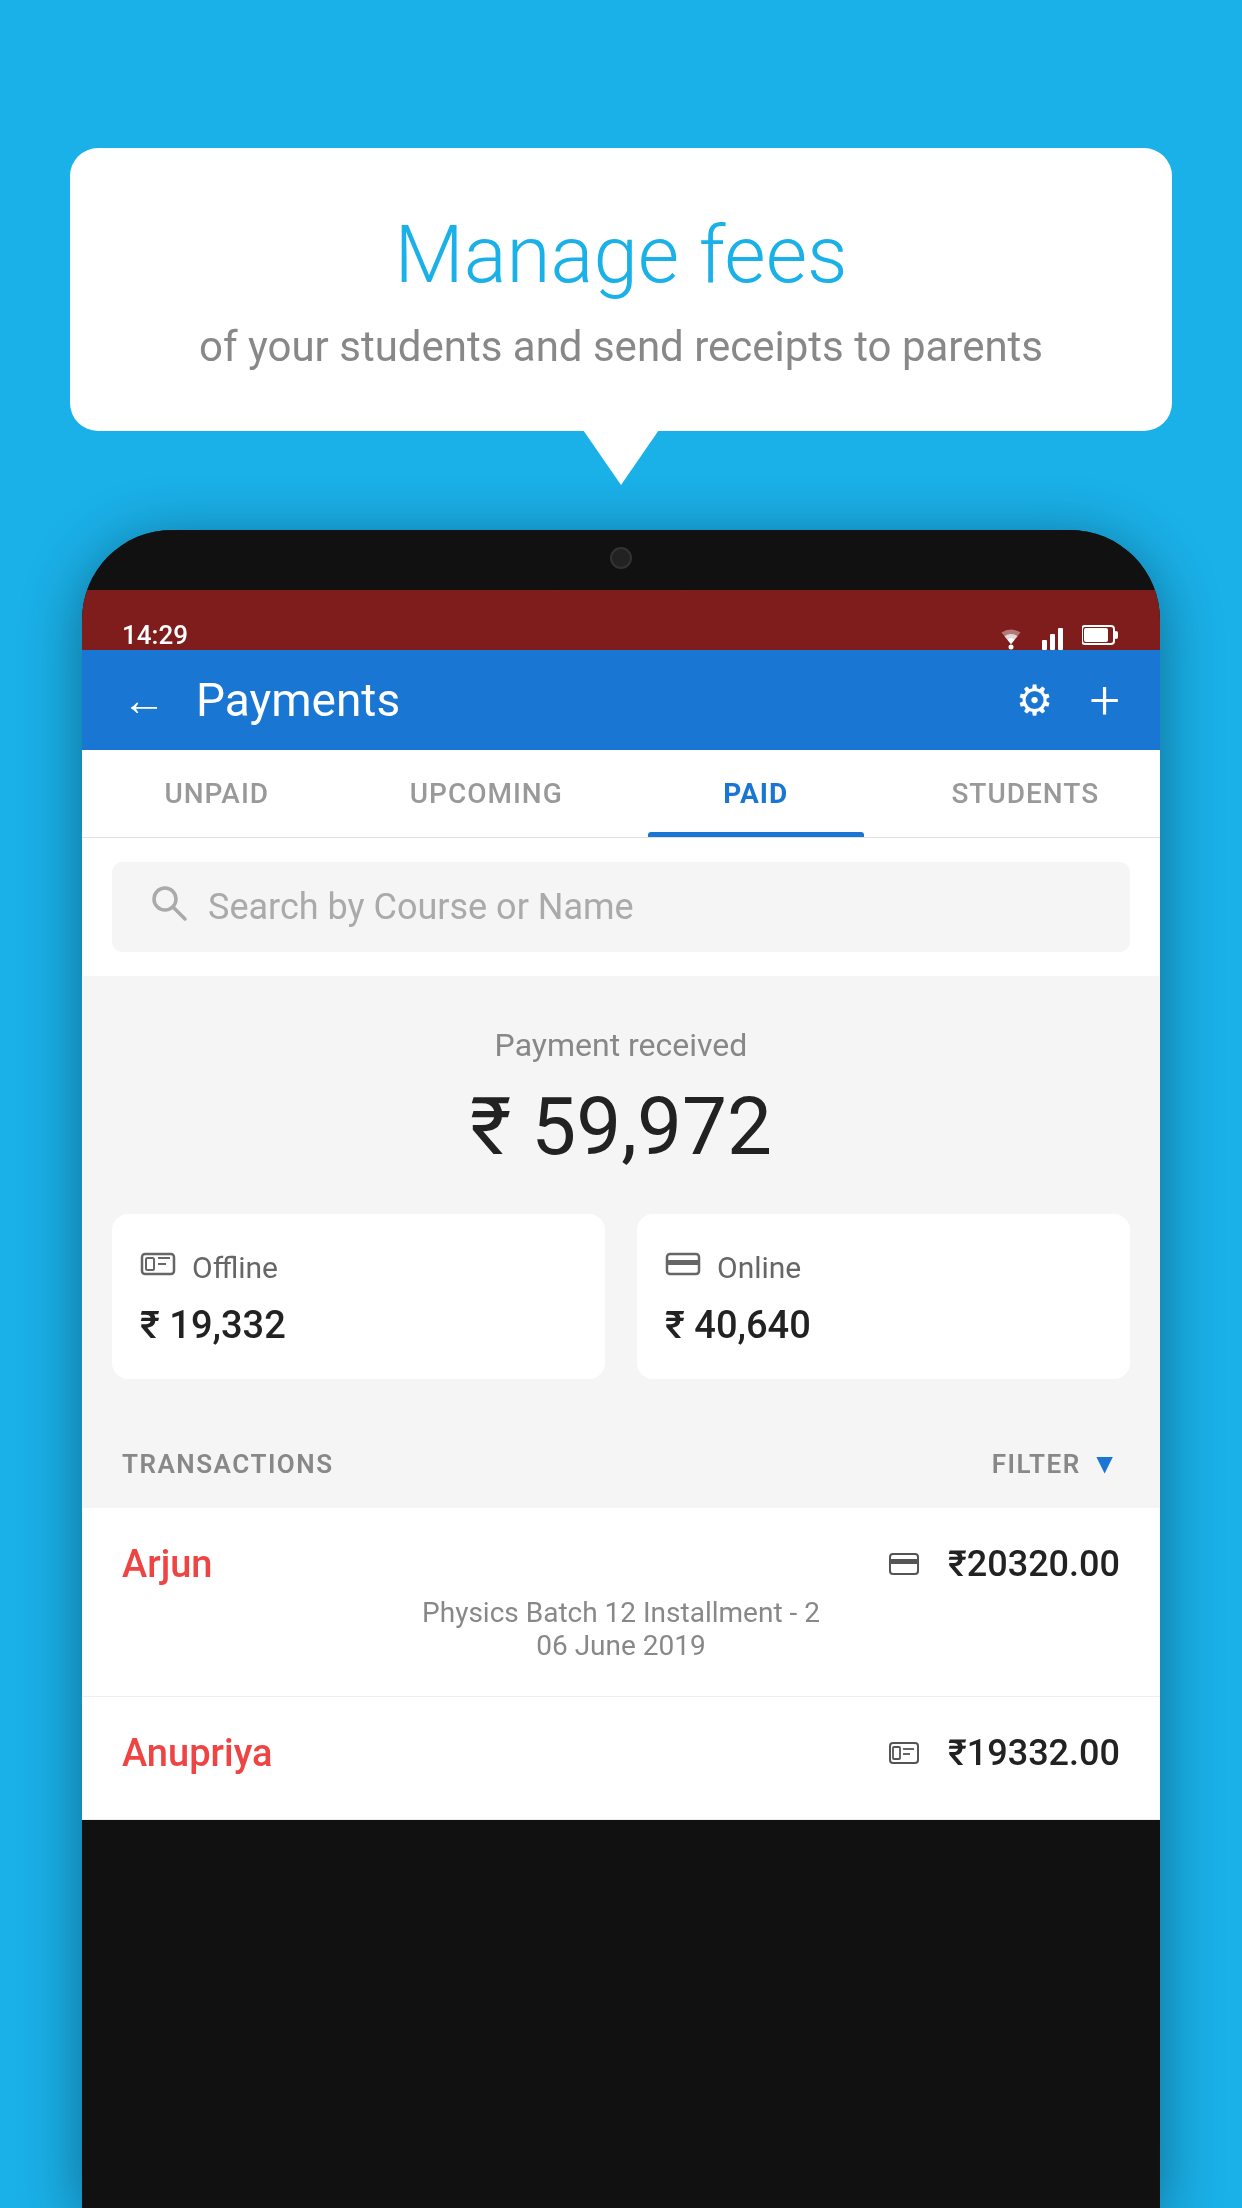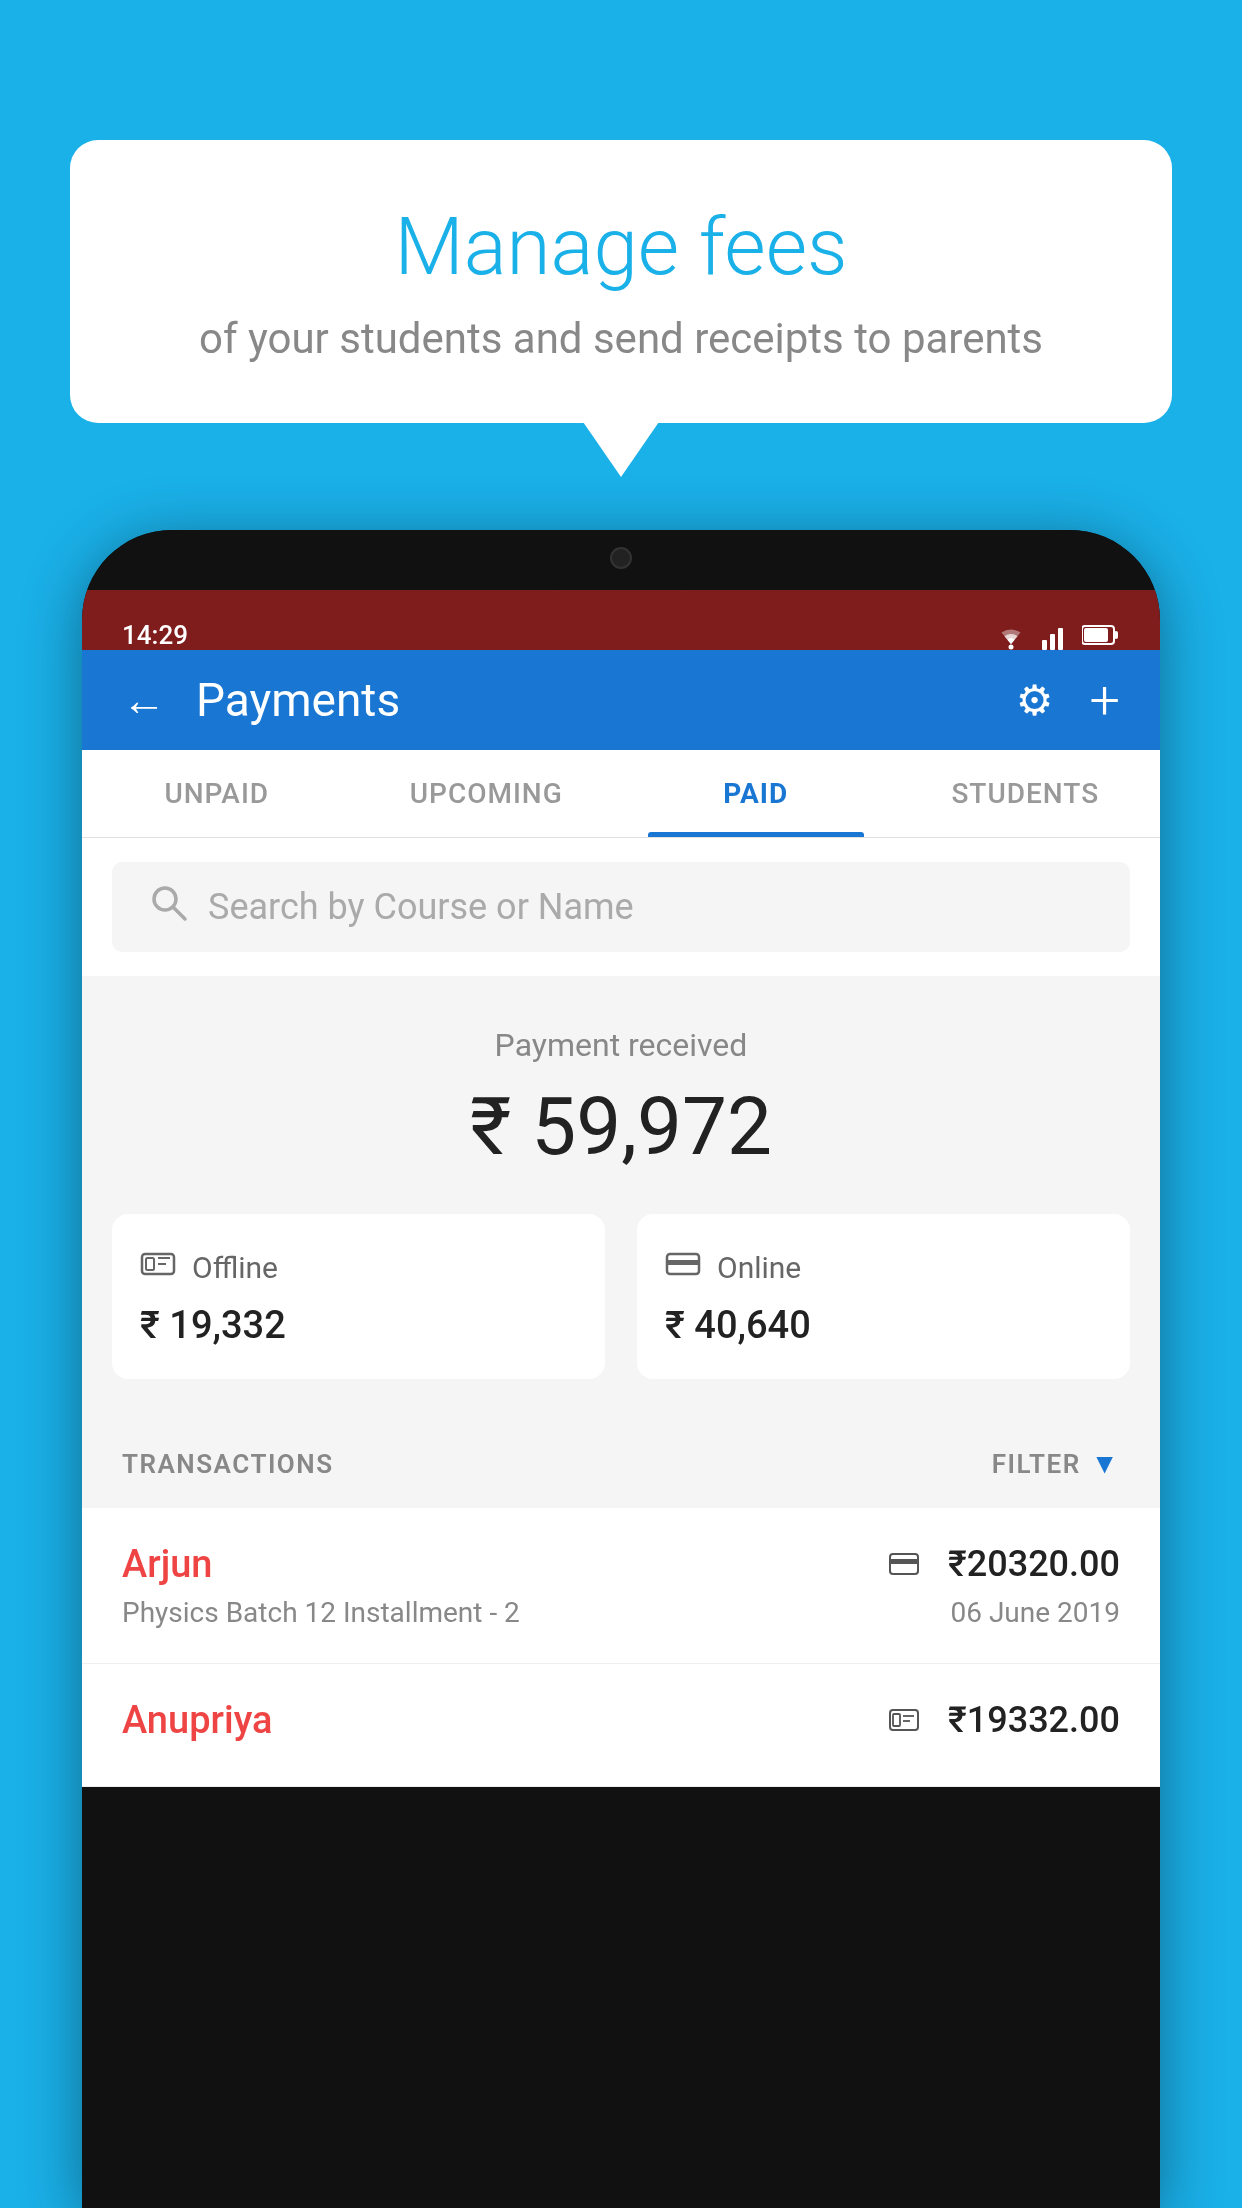--- a/index.html
+++ b/index.html
@@ -10,21 +10,21 @@
       height: 2208px;
       background-color: #1ab0e8;
       font-family: 'Roboto', Arial, sans-serif;
       overflow: hidden;
       position: relative;
     }
 
     
     .speech-bubble-container {
       position: absolute;
-      top: 140px;
+      top: 148px;
       left: 70px;
       right: 70px;
       z-index: 10;
     }
 
     .speech-bubble {
       background: white;
       border-radius: 28px;
       padding: 60px 60px 60px 60px;
       text-align: center;
@@ -331,20 +331,21 @@
       color: #222;
       display: flex;
       align-items: center;
       gap: 29px;
     }
 
     .transaction-row-bottom {
       display: flex;
       justify-content: space-between;
       align-items: center;
+      flex-direction: column;
     }
 
     .transaction-course {
       font-size: 28px;
       color: #888;
     }
 
     .transaction-date {
       font-size: 28px;
       color: #888;

